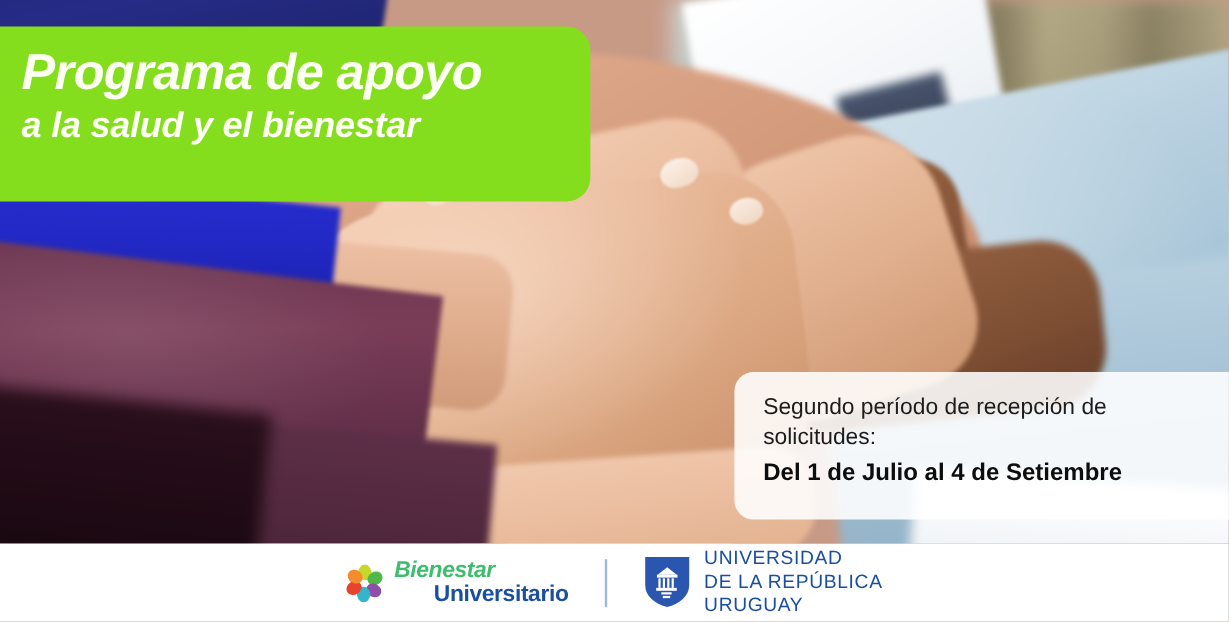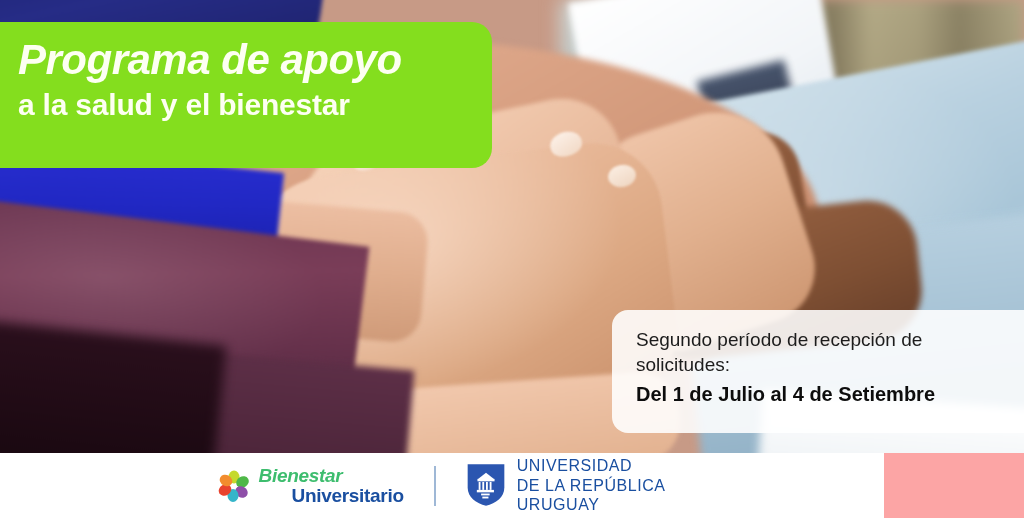--- a/index.html
+++ b/index.html
@@ -7,21 +7,21 @@
     width:1024px; height:518px;
     font-family:"Liberation Sans", sans-serif;
     background:#ffffff;
     overflow:hidden;
   }
 
   #banner {
     position:relative;
     width:1024px;
     height:518px;
-    background:#fca5a5;
+    background:#737373;
   }
 
   
   #photo {
     position:absolute;
     left:0; top:0;
     width:1024px; height:453px;
     overflow:hidden;
     background:#c79a86;
   }
@@ -238,20 +238,21 @@
     font-weight:bold;
     font-style:italic;
     letter-spacing:-0.5px;
     line-height:1.12;
     white-space:nowrap;
   }
   #title-sub {
     color:#fdfff2;
     font-size:30px;
     font-weight:bold;
+    font-style:italic;
     letter-spacing:-0.2px;
     line-height:1.2;
     margin-top:4px;
     white-space:nowrap;
   }
 
   
   #info-box {
     position:absolute;
     left:612px; top:310px;
@@ -272,21 +273,21 @@
     font-weight:bold;
     line-height:1.4;
     margin-top:2px;
     white-space:nowrap;
   }
 
   
   #footer {
     position:absolute;
     left:0; top:453px;
-    width:884px; height:65px;
+    width:1024px; height:65px;
     background:#ffffff;
     display:flex;
     align-items:center;
     justify-content:center;
     gap:0px;
   }
   #logo-bienestar { display:flex; align-items:center; gap:8px; }
   #flower-icon { width:32px; height:32px; display:block; }
   #bienestar-words { line-height:1.0; }
   #word-bienestar {

